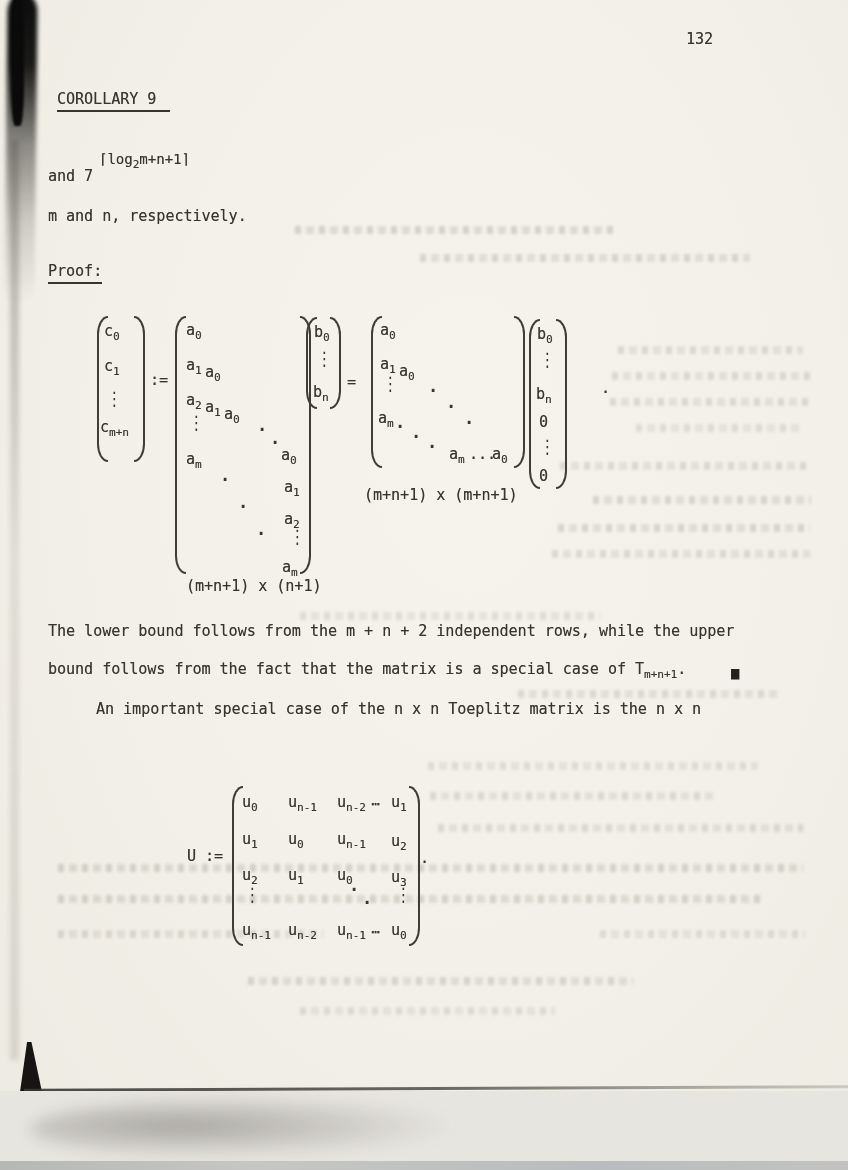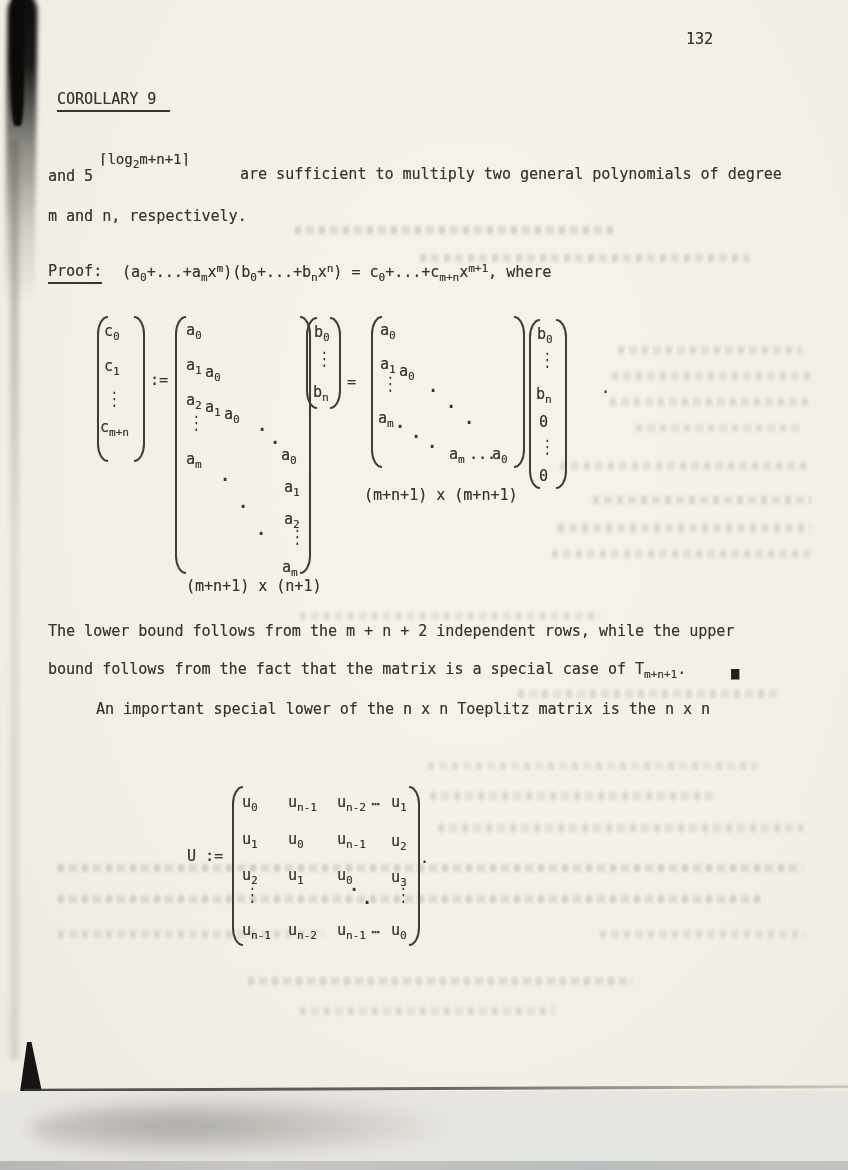--- a/index.html
+++ b/index.html
@@ -80,27 +80,25 @@
   <div class="bleed" style="left:58px;top:895px;width:705px;opacity:.5"></div>
   <div class="bleed" style="left:58px;top:930px;width:265px;opacity:.4"></div>
   <div class="bleed" style="left:600px;top:930px;width:205px;opacity:.35"></div>
   <div class="bleed" style="left:248px;top:977px;width:385px;opacity:.45"></div>
   <div class="bleed" style="left:300px;top:1007px;width:255px;opacity:.35"></div>
 
   <div class="t" style="left:686px;top:30px">132</div>
 
   <div class="t ul" style="left:57px;top:90px;padding-right:14px">COROLLARY 9</div>
 
-  <div class="t" style="left:48px;top:167px">and 5</div>
+  <div class="t" style="left:48px;top:167px">and 7</div>
   <div class="suplog" style="left:99px;top:151px">⌈log<sub>2</sub>m+n+1⌉</div>
-  <div class="t" style="left:240px;top:165px">are sufficient to multiply two general polynomials of degree</div>
   <div class="t" style="left:48px;top:207px">m and n, respectively.</div>
 
   <div class="t ul" style="left:48px;top:262px">Proof:</div>
-  <div class="t" style="left:122px;top:262px">(a<sub>0</sub>+...+a<sub>m</sub>x<sup>m</sup>)(b<sub>0</sub>+...+b<sub>n</sub>x<sup>n</sup>) = c<sub>0</sub>+...+c<sub>m+n</sub>x<sup>m+1</sup>, where</div>
 
   <div class="paren pl" style="left:97px;top:316px;height:146px"></div>
   <div class="me" style="left:104px;top:322px">c<sub>0</sub></div>
   <div class="me" style="left:104px;top:357px">c<sub>1</sub></div>
   <div class="vd" style="left:107px;top:390px">⋮</div>
   <div class="me" style="left:100px;top:418px">c<sub>m+n</sub></div>
   <div class="paren pr" style="left:134px;top:316px;height:146px"></div>
 
   <div class="me" style="left:150px;top:371px">:=</div>
 
@@ -159,21 +157,21 @@
   <div class="me" style="left:539px;top:413px">0</div>
   <div class="vd" style="left:540px;top:438px">⋮</div>
   <div class="me" style="left:539px;top:467px">0</div>
   <div class="paren pr" style="left:556px;top:319px;height:170px"></div>
   <div class="me" style="left:601px;top:379px">.</div>
 
   <div class="t" style="left:48px;top:622px">The lower bound follows from the m + n + 2 independent rows, while the upper</div>
   <div class="t" style="left:48px;top:660px">bound follows from the fact that the matrix is a special case of T<sub>m+n+1</sub>.</div>
   <div class="qed" style="left:731px;top:663px">■</div>
 
-  <div class="t" style="left:96px;top:700px">An important special lower of the n x n Toeplitz matrix is the n x n</div>
+  <div class="t" style="left:96px;top:700px">An important special case of the n x n Toeplitz matrix is the n x n</div>
 
   <div class="me" style="left:187px;top:847px">U :=</div>
   <div class="paren pl" style="left:232px;top:786px;height:160px"></div>
 
   <div class="me" style="left:242px;top:793px">u<sub>0</sub></div>
   <div class="me" style="left:288px;top:793px">u<sub>n-1</sub></div>
   <div class="me" style="left:337px;top:793px">u<sub>n-2</sub></div>
   <div class="me" style="left:371px;top:795px">⋯</div>
   <div class="me" style="left:391px;top:793px">u<sub>1</sub></div>
 

